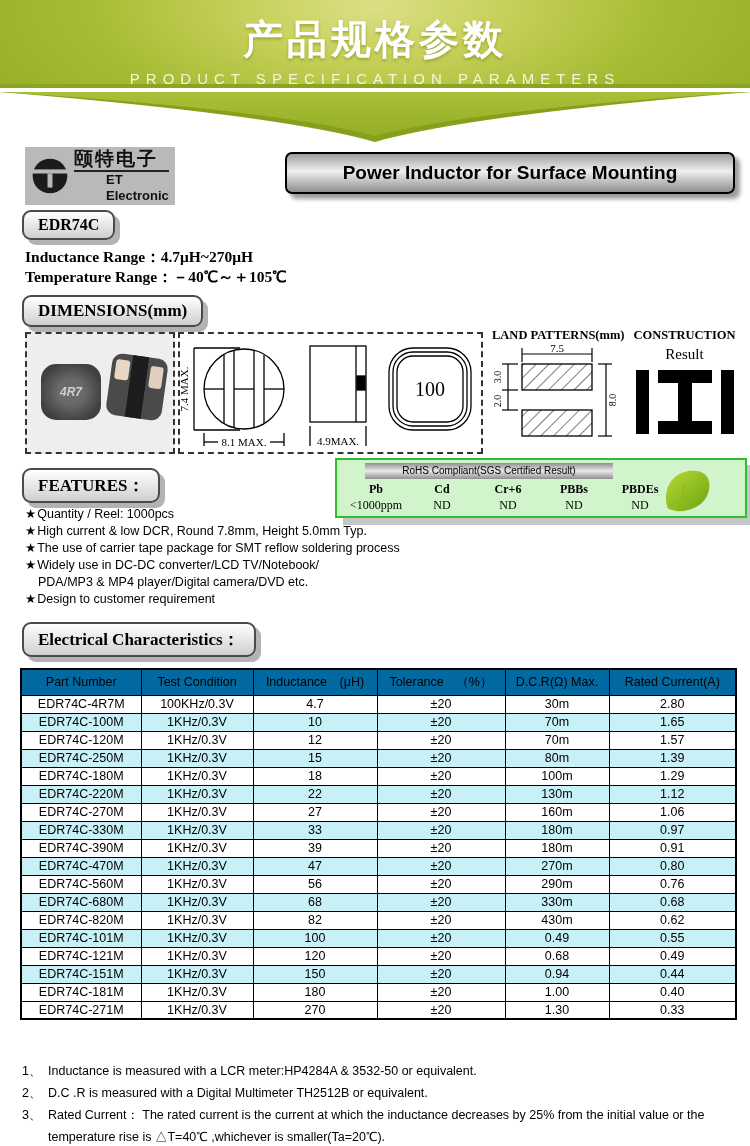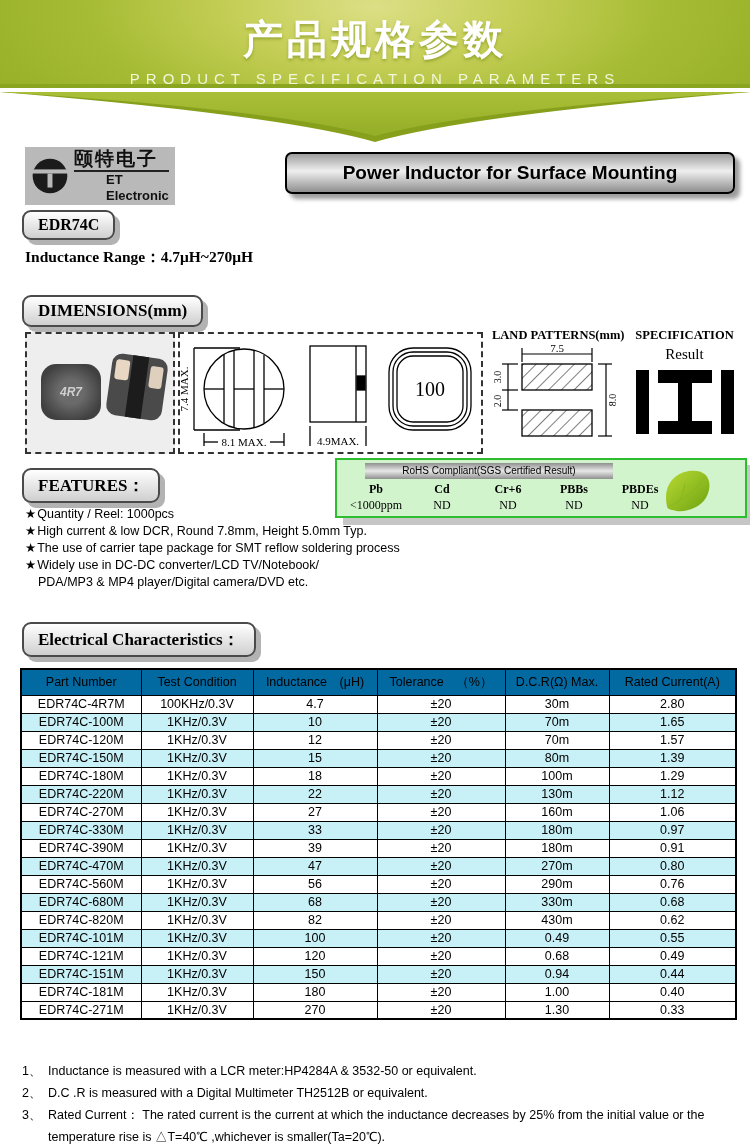--- a/index.html
+++ b/index.html
@@ -150,20 +150,21 @@
   <div class="power-bar">
     <span>Power Inductor for Surface Mounting</span>
   </div>
 
   <div class="tag-box tag-edr">
     <span>EDR74C</span>
   </div>
 
   <div class="range-lines">
     <div><span>Inductance Range：</span><span>4.7μH~270μH</span></div>
+    <div><span>Temperature Range：</span><span>－40℃～＋105℃</span></div>
   </div>
 
   <div class="tag-box tag-dim">
     <span>DIMENSIONS(mm)</span>
   </div>
 
   <div class="photo-box">
     <div class="ind-left">
       <span class="mark">4R7</span>
     </div>
@@ -233,21 +234,21 @@
       <line x1="106" y1="92" x2="120" y2="92"></line>
     </g>
     <rect x="30" y="20" width="70" height="26" fill="url(#hatch)" stroke="#000" stroke-width="1.3"></rect>
     <rect x="30" y="66" width="70" height="26" fill="url(#hatch)" stroke="#000" stroke-width="1.3"></rect>
     <text x="65" y="8" font-size="11" text-anchor="middle">7.5</text>
     <text x="9" y="33" font-size="10" transform="rotate(-90 9 33)" text-anchor="middle">3.0</text>
     <text x="9" y="57" font-size="10" transform="rotate(-90 9 57)" text-anchor="middle">2.0</text>
     <text x="124" y="56" font-size="10" transform="rotate(-90 124 56)" text-anchor="middle">8.0</text>
   </svg>
 
-  <div class="cons-title">SPECIFICATION</div>
+  <div class="cons-title">CONSTRUCTION</div>
   <div class="cons-shield">Result</div>
   <div class="cons-icon">
     <div class="cons-bar"></div>
     <div class="cons-mid">
         <div class="t"></div>
         <div class="c"></div>
         <div class="b"></div>
       </div>
     <div class="cons-bar"></div>
   </div>
@@ -282,20 +283,21 @@
 
   <div class="tag-box tag-feat">
     <span>FEATURES：</span>
   </div>
   <div class="features-list" id="features-list">
       <div class="feature-line"><span class="star">★</span><span>Quantity / Reel: 1000pcs</span></div>
       <div class="feature-line"><span class="star">★</span><span>High current &amp; low DCR, Round 7.8mm, Height 5.0mm Typ.</span></div>
       <div class="feature-line"><span class="star">★</span><span>The use of carrier tape package for SMT reflow soldering process</span></div>
       <div class="feature-line"><span class="star">★</span><span>Widely use in DC-DC converter/LCD TV/Notebook/</span></div>
       <div class="feature-line feature-cont"><span>PDA/MP3 &amp; MP4 player/Digital camera/DVD etc.</span></div>
+      <div class="feature-line"><span class="star">★</span><span>Design to customer requirement</span></div>
     </div>
 
   <div class="tag-box tag-elec">
     <span>Electrical Characteristics：</span>
   </div>
 
   <table class="etable">
     <colgroup>
       <col style="width:120px">
         <col style="width:112px">
@@ -333,21 +335,21 @@
         </tr>
         <tr>
           <td>EDR74C-120M</td>
           <td>1KHz/0.3V</td>
           <td>12</td>
           <td>±20</td>
           <td>70m</td>
           <td>1.57</td>
         </tr>
         <tr class="alt">
-          <td>EDR74C-150M</td>
+          <td>EDR74C-250M</td>
           <td>1KHz/0.3V</td>
           <td>15</td>
           <td>±20</td>
           <td>80m</td>
           <td>1.39</td>
         </tr>
         <tr>
           <td>EDR74C-180M</td>
           <td>1KHz/0.3V</td>
           <td>18</td>

